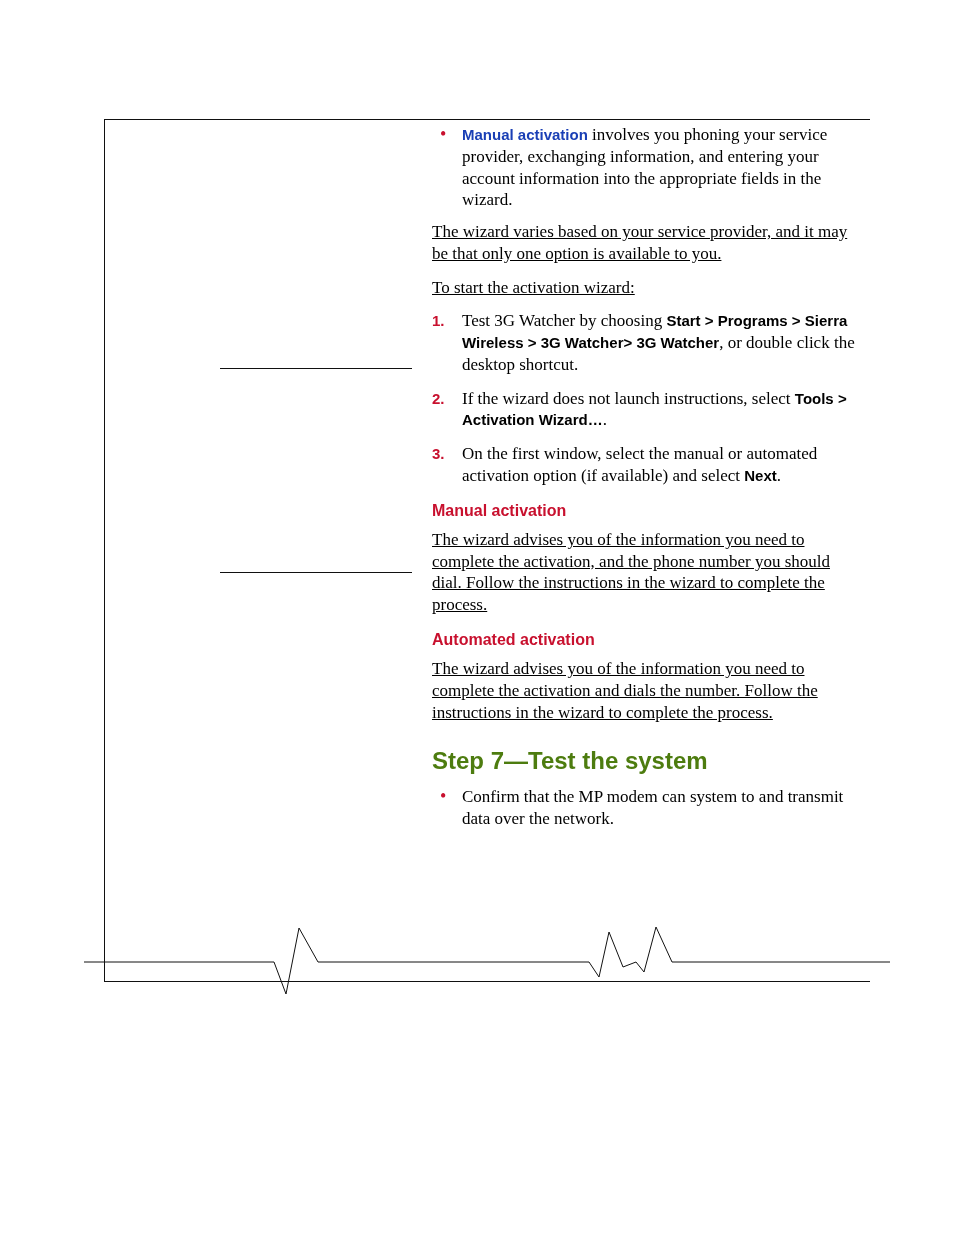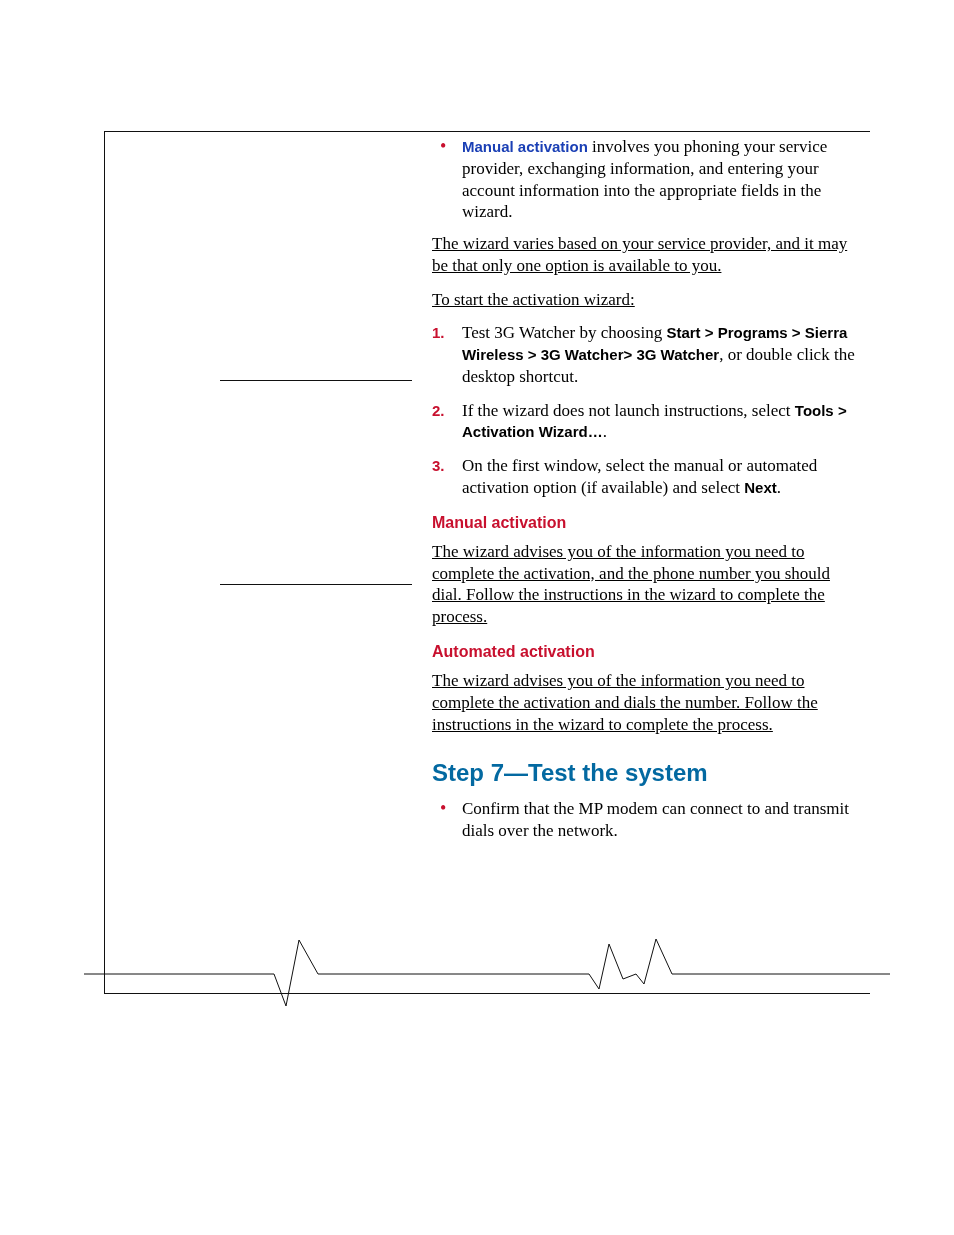--- a/index.html
+++ b/index.html
@@ -6,21 +6,21 @@
     margin: 0;
     padding: 0;
     background: #ffffff;
     font-family: "Palatino Linotype", "Book Antiqua", Palatino, Georgia, serif;
     color: #000;
   }
   .page {
     position: relative;
     width: 954px;
     height: 1026px;
-    margin: 16px auto;
+    margin: 4px auto;
     background: #fff;
     overflow: hidden;
   }
   .frame-top {
     position: absolute;
     left: 104px;
     right: 84px;
     top: 115px;
     border-top: 1px solid #111;
   }
@@ -102,21 +102,21 @@
   .subhead {
     font-family: Arial, Helvetica, sans-serif;
     font-weight: 700;
     color: #c8102e;
     font-size: 16px;
     margin: 14px 0 8px 0;
   }
   .h2 {
     font-family: Arial, Helvetica, sans-serif;
     font-weight: 700;
-    color: #0369a1;
+    color: #4d7c0f;
     font-size: 24px;
     margin: 22px 0 10px 0;
   }
   .para {
     margin: 0 0 12px 0;
     text-decoration: underline;
   }
   .side-rule-1 {
     position: absolute;
     left: 220px;
@@ -176,21 +176,21 @@
     </ol>
 
     <div class="subhead">Manual activation</div>
     <p class="para">The wizard advises you of the information you need to complete the activation, and the phone number you should dial. Follow the instructions in the wizard to complete the process.</p>
 
     <div class="subhead">Automated activation</div>
     <p class="para">The wizard advises you of the information you need to complete the activation and dials the number. Follow the instructions in the wizard to complete the process.</p>
 
     <div class="h2">Step 7—Test the system</div>
     <ul class="bullets">
-      <li><span>Confirm that the MP modem can connect to and transmit dials over the network.</span></li>
+      <li><span>Confirm that the MP modem can system to and transmit data over the network.</span></li>
     </ul>
 
   </div>
 
   <svg class="ekg" viewBox="0 0 806 80" preserveAspectRatio="none">
     <path d="M0 40 L190 40 L202 72 L215 6 L234 40 L505 40 L515 55 L525 10 L539 45 L552 40 L560 50 L572 5 L588 40 L806 40" fill="none" stroke="#111" stroke-width="1"></path>
   </svg>
 
 </div>
 

